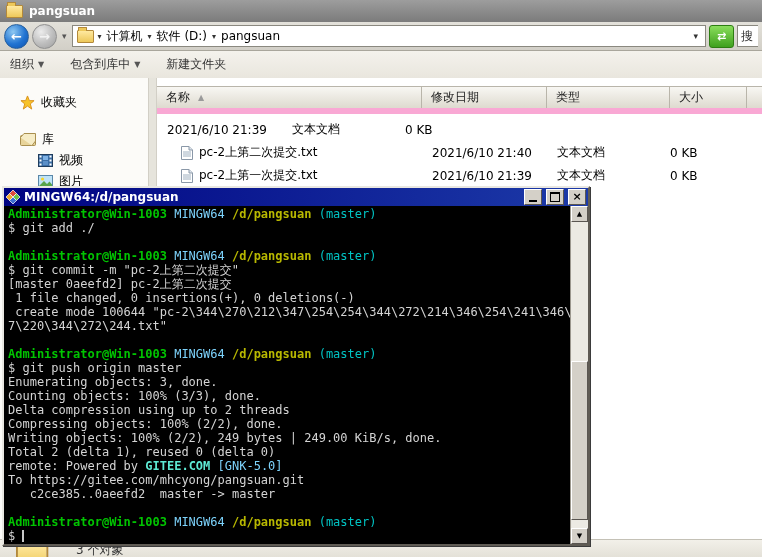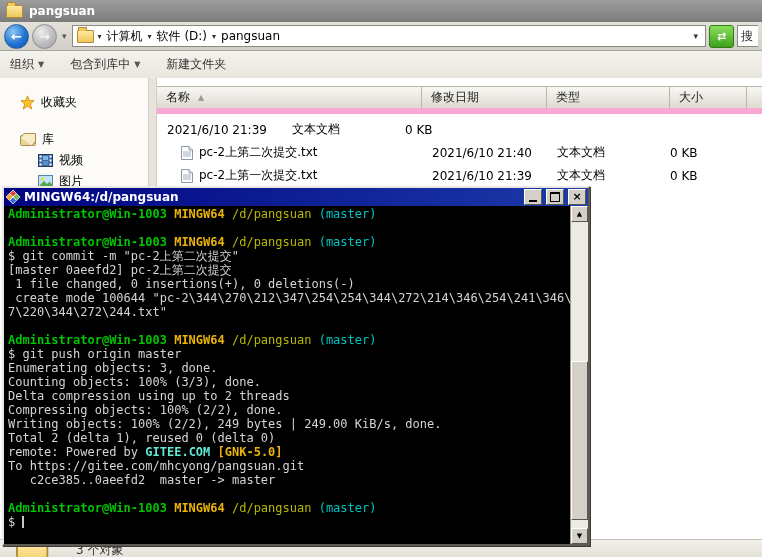--- a/index.html
+++ b/index.html
@@ -77,22 +77,22 @@
   .tbtn{width:16px;height:14px;background:#d4d0c8;border:1px solid;border-color:#fff #5a5651 #5a5651 #fff;
     display:flex;align-items:center;justify-content:center;flex:0 0 auto}
   .glyph-min{width:8px;height:2px;background:#000;margin-top:8px}
   .glyph-max{width:8px;height:7px;border:1px solid #000;border-top:2px solid #000}
   .glyph-close{font-size:11px;font-weight:bold;line-height:10px;color:#000}
   .t-body{position:absolute;top:18px;left:0;right:0;bottom:0;display:flex}
   .t-screen{flex:1;background:#000;padding:1px 4px;overflow:hidden;
     font-family:"DejaVu Sans Mono","Liberation Mono",monospace;font-size:12px;line-height:14px}
   .tl{min-height:14px;white-space:pre}
   .tl .g{color:#00c400;font-weight:bold}
-  .tl .m{color:#eab308;font-weight:bold}
-  .tl .y{color:#b8b800;font-weight:normal}
+  .tl .m{color:#7dd3fc;font-weight:normal}
+  .tl .y{color:#b8b800;font-weight:bold}
   .tl .c{color:#00c4c4;font-weight:normal}
   .tl .w,.tl.w{color:#d4d4d4}
   .tl .yb{color:#5eead4;font-weight:bold}
   .cursor{display:inline-block;width:2px;height:12px;background:#c8c8c8;vertical-align:-2px}
   .t-scroll{width:17px;flex:0 0 auto;background:#eceae3;position:relative;
     border-left:1px solid #9b978d}
   .s-btn{position:absolute;left:0;right:0;height:16px;background:#d4d0c8;
     border:1px solid;border-color:#fff #5a5651 #5a5651 #fff;box-sizing:border-box;
     display:flex;align-items:center;justify-content:center;font-size:7px;color:#000}
   .s-up{top:0}.s-down{bottom:0}
@@ -259,20 +259,21 @@
     <span class="tbtn">
         <span class="glyph-max"></span>
       </span>
     <span class="tbtn">
         <span class="glyph-close">×</span>
       </span>
   </div>
   <div class="t-body">
     <div class="t-screen">
       <div class="tl"><span class="g">Administrator@Win-1003 </span><span class="m">MINGW64 </span><span class="y">/d/pangsuan </span><span class="c">(master)</span></div>
+      <div class="tl w">$ git add ./</div>
       <div class="tl"></div>
       <div class="tl"><span class="g">Administrator@Win-1003 </span><span class="m">MINGW64 </span><span class="y">/d/pangsuan </span><span class="c">(master)</span></div>
       <div class="tl w">$ git commit -m "pc-2上第二次提交"</div>
       <div class="tl w">[master 0aeefd2] pc-2上第二次提交</div>
       <div class="tl w"> 1 file changed, 0 insertions(+), 0 deletions(-)</div>
       <div class="tl w"> create mode 100644 "pc-2\344\270\212\347\254\254\344\272\214\346\254\241\346\21</div>
       <div class="tl w">7\220\344\272\244.txt"</div>
       <div class="tl"></div>
       <div class="tl"><span class="g">Administrator@Win-1003 </span><span class="m">MINGW64 </span><span class="y">/d/pangsuan </span><span class="c">(master)</span></div>
       <div class="tl w">$ git push origin master</div>

